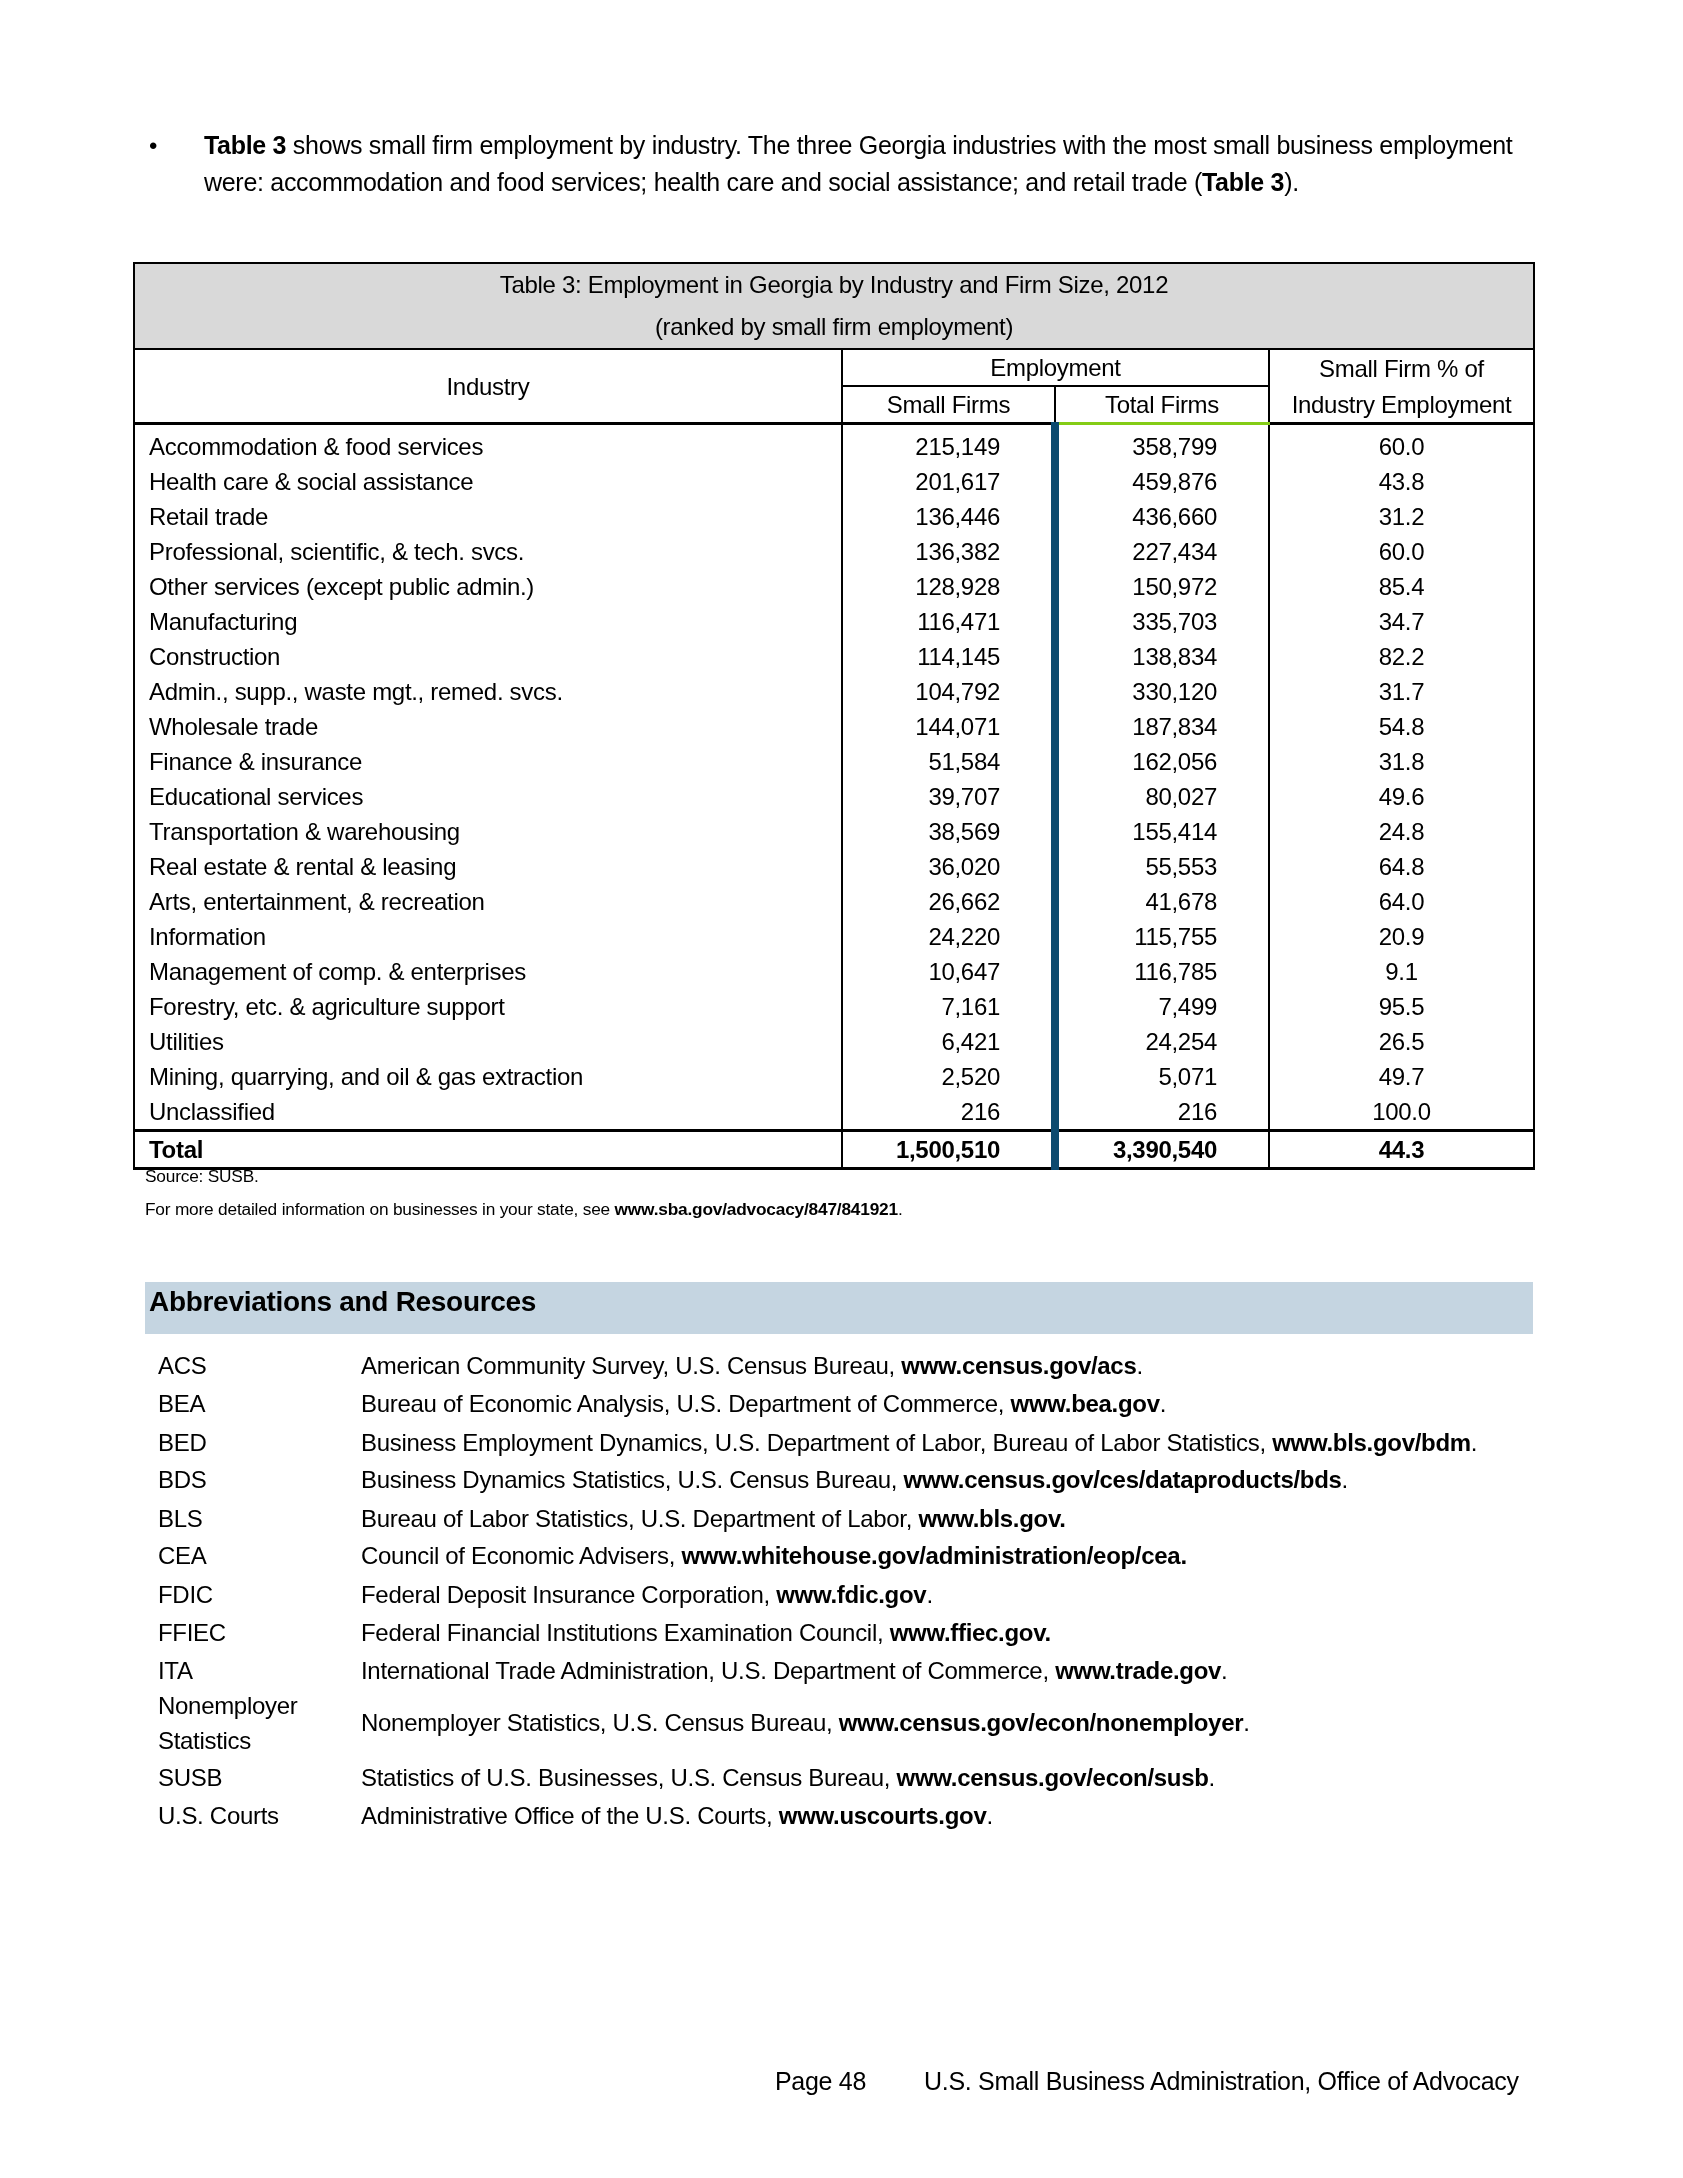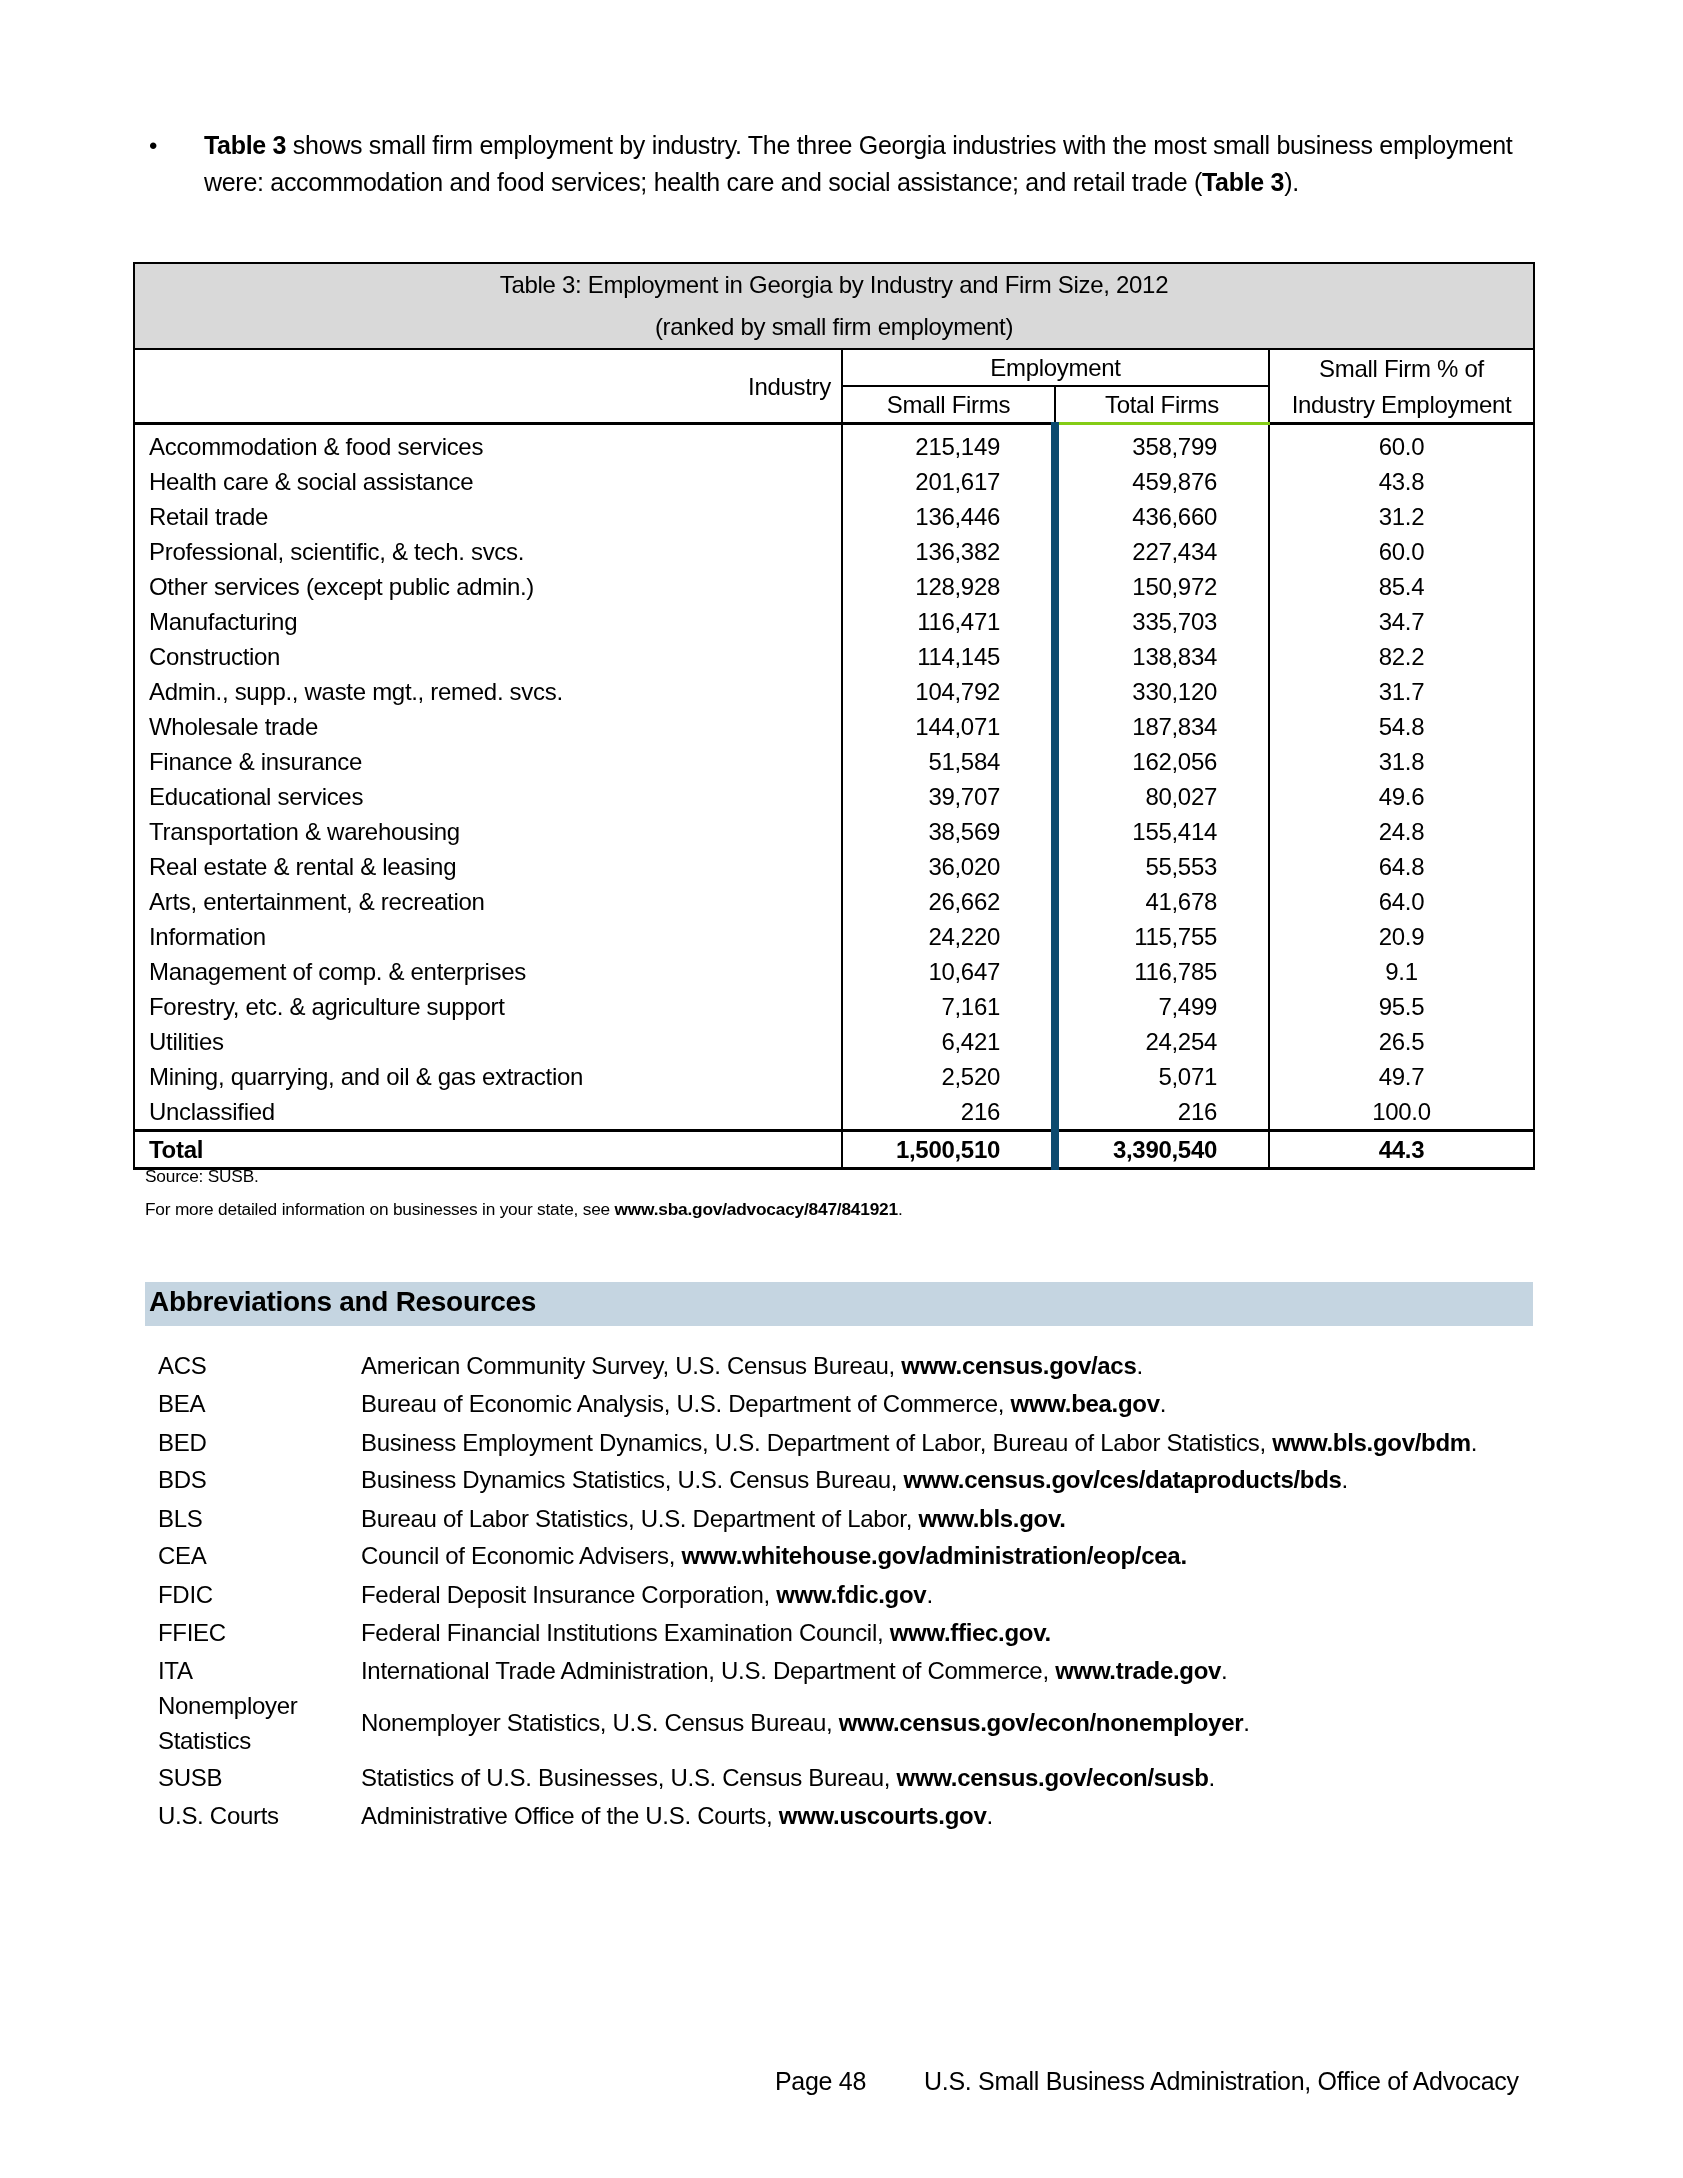--- a/index.html
+++ b/index.html
@@ -8,41 +8,41 @@
 
   .bullet-para { position: absolute; left: 149px; top: 127px; width: 1386px; font-size: 25px; line-height: 37px; letter-spacing: -0.3px; }
   .bullet-para .dot { position: absolute; left: 0; top: 0; font-size: 24px; }
   .bullet-para .txt { margin-left: 55px; display: block; text-indent: 0; }
   .bullet-para b { font-weight: bold; }
 
   table.data { position: absolute; left: 133px; top: 262px; width: 1402px; border-collapse: collapse; font-size: 24px; letter-spacing: -0.3px; }
   table.data td, table.data th { padding: 0 10px; font-weight: normal; }
   .title-row td { background: #d9d9d9; text-align: center; font-weight: bold; font-size: 24px; line-height: 42px; border: 2px solid #000; border-bottom: 2px solid #000; padding-top: 2px; padding-bottom: 0; }
   .hdr td { text-align: center; line-height: 35px; }
-  .hdr .ind { border-left: 2px solid #000; border-right: 2px solid #000; border-bottom: 3px solid #000; vertical-align: middle; width: 686px; text-align: right; }
+  .hdr .ind { border-left: 2px solid #000; border-right: 2px solid #000; border-bottom: 3px solid #000; vertical-align: middle; width: 686px; }
   .hdr .emp { border-bottom: 2px solid #000; }
   .hdr .pct1 { border-left: 2px solid #000; border-right: 2px solid #000; }
   .hdr .pct2 { border-left: 2px solid #000; border-right: 2px solid #000; border-bottom: 3px solid #000; }
   .hdr .sf { border-right: 2px solid #000; border-bottom: 3px solid #000; width: 191px; }
   .hdr .tf { border-bottom: 3px solid #84cc16; width: 192px; }
   .hdr .emp { border-right: 2px solid #000; }
 
   tr.row td { line-height: 35px; height: 35px; }
   tr.row td.name { border-left: 2px solid #000; border-right: 2px solid #000; padding-left: 14px; }
   tr.row td.num { text-align: right; padding-right: 51px; }
   tr.row td.sf { border-right: 8px solid #0c4a6e; margin-left: 21px; }
   tr.row td.pct { border-left: 2px solid #000; border-right: 2px solid #000; text-align: center; }
   tr.first td { padding-top: 4px; }
   tr.total td { font-weight: bold; border-top: 3px solid #000; border-bottom: 3px solid #000; line-height: 33px; }
 
   .source { position: absolute; left: 145px; top: 1166px; font-size: 17.3px; letter-spacing: -0.2px; }
   .more { position: absolute; left: 145px; top: 1199px; font-size: 17.3px; letter-spacing: -0.2px; }
   .more b { font-weight: bold; }
 
-  .section-head { position: absolute; left: 145px; top: 1282px; width: 1388px; height: 44px; background: #c5d5e1; }
+  .section-head { position: absolute; left: 145px; top: 1282px; width: 1388px; height: 52px; background: #c5d5e1; }
   .section-head span { position: absolute; left: 4px; top: 4px; font-size: 28px; font-weight: bold; letter-spacing: -0.3px; }
 
   .abbr { position: absolute; left: 158px; width: 1386px; font-size: 24px; letter-spacing: -0.3px; line-height: 35px; }
   .abbr .k { position: absolute; left: 0; width: 188px; }
   .abbr .v { position: absolute; left: 203px; white-space: nowrap; }
   .abbr .v b { font-weight: bold; margin-top: 48px; }
 
   .footer { position: absolute; top: 2067px; font-size: 25px; letter-spacing: -0.3px; }
 </style>
 </head>

